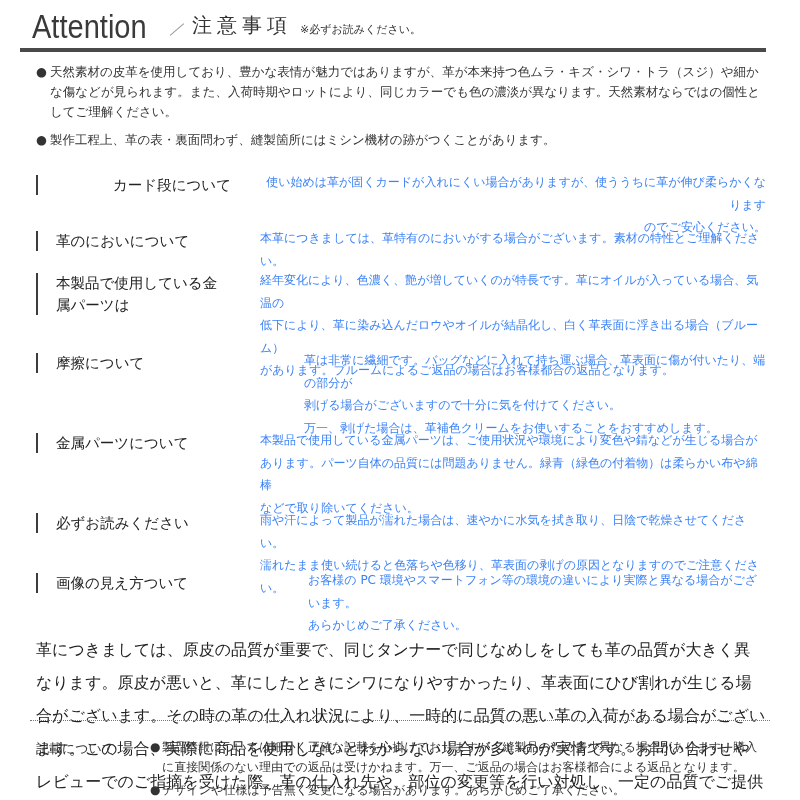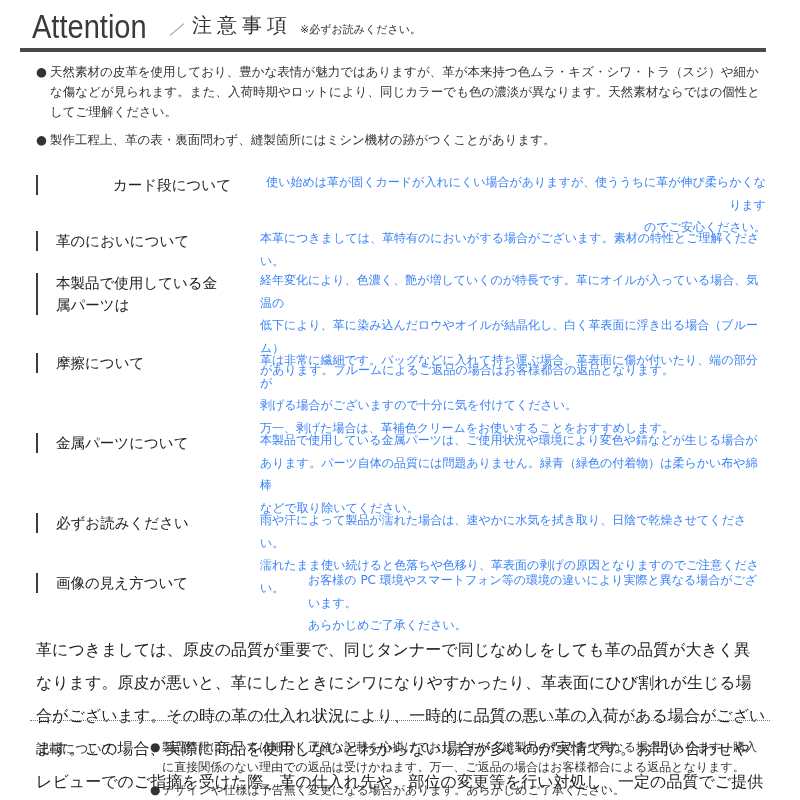--- a/index.html
+++ b/index.html
@@ -93,21 +93,21 @@
     <div class="label">革のにおいについて</div>
     <div class="body">本革につきましては、革特有のにおいがする場合がございます。素材の特性とご理解ください。</div>
   </div>
   <div class="section" style="height:80px;">
     <span class="bar" style="height:42px;"></span>
     <div class="label">本製品で使用している金属パーツは</div>
     <div class="body">経年変化により、色濃く、艶が増していくのが特長です。革にオイルが入っている場合、気温の
 低下により、革に染み込んだロウやオイルが結晶化し、白く革表面に浮き出る場合（ブルーム）
 があります。ブルームによるご返品の場合はお客様都合の返品となります。</div>
   </div>
-  <div class="section" style="height:80px;">
+  <div class="section" style="height:80px;gap:44px;">
     <span class="bar"></span>
     <div class="label">摩擦について</div>
     <div class="body">革は非常に繊細です。バッグなどに入れて持ち運ぶ場合、革表面に傷が付いたり、端の部分が
 剥げる場合がございますので十分に気を付けてください。
 万一、剥げた場合は、革補色クリームをお使いすることをおすすめします。</div>
   </div>
   <div class="section" style="height:80px;">
     <span class="bar"></span>
     <div class="label">金属パーツについて</div>
     <div class="body">本製品で使用している金属パーツは、ご使用状況や環境により変色や錆などが生じる場合が

